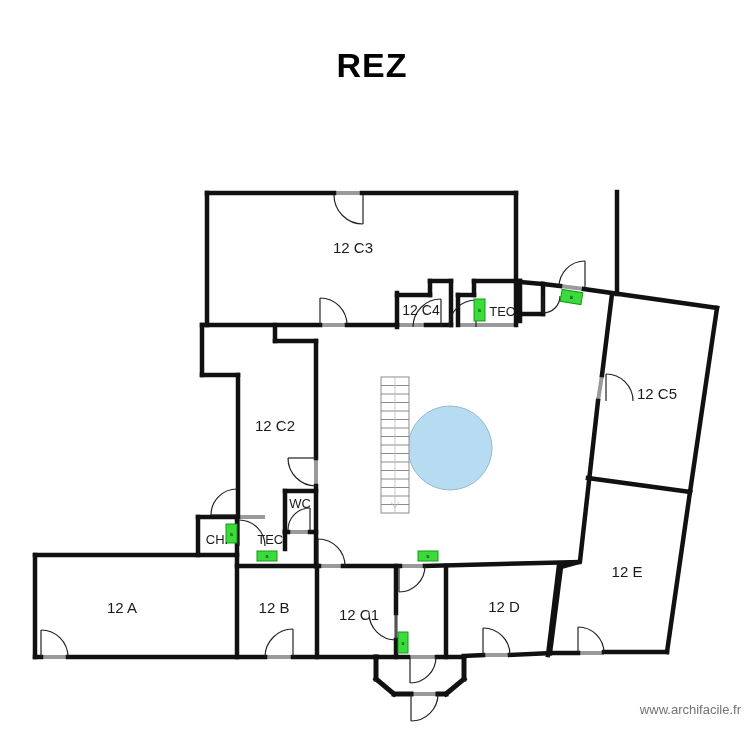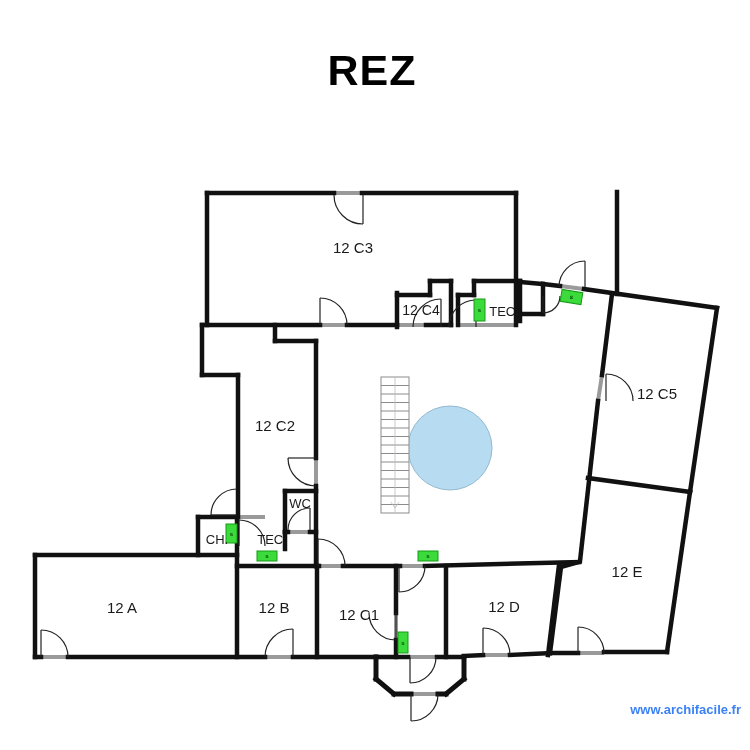--- a/index.html
+++ b/index.html
@@ -1,20 +1,20 @@
 <!DOCTYPE html>
 <html><head>
 <meta charset="utf-8">
 <style>
   html,body{margin:0;padding:0;background:#ffffff;}
   #page{position:relative;width:750px;height:750px;background:#ffffff;overflow:hidden;
         font-family:"Liberation Sans", sans-serif;}
   .title{position:absolute;top:46px;left:0;width:744px;text-align:center;
-         font-size:43px;font-weight:bold;color:#000;letter-spacing:1px;}
-  .watermark{position:absolute;top:702px;right:9px;font-size:13px;color:#3b82f6;font-weight:bold;}
+         font-size:34px;font-weight:bold;color:#000;letter-spacing:1px;}
+  .watermark{position:absolute;top:702px;right:9px;font-size:13px;color:#737373;}
   svg{position:absolute;top:0;left:0;}
   text.room-label{fill:#1a1a1a;}
   text.marker-glyph{fill:#0a3a0a;font-weight:bold;}
 </style>
 </head>
 <body>
 
 <div id="page">
   <div class="title">REZ</div>
   <svg id="plan-svg" width="750" height="750" viewBox="0 0 750 750" xmlns="http://www.w3.org/2000/svg">

